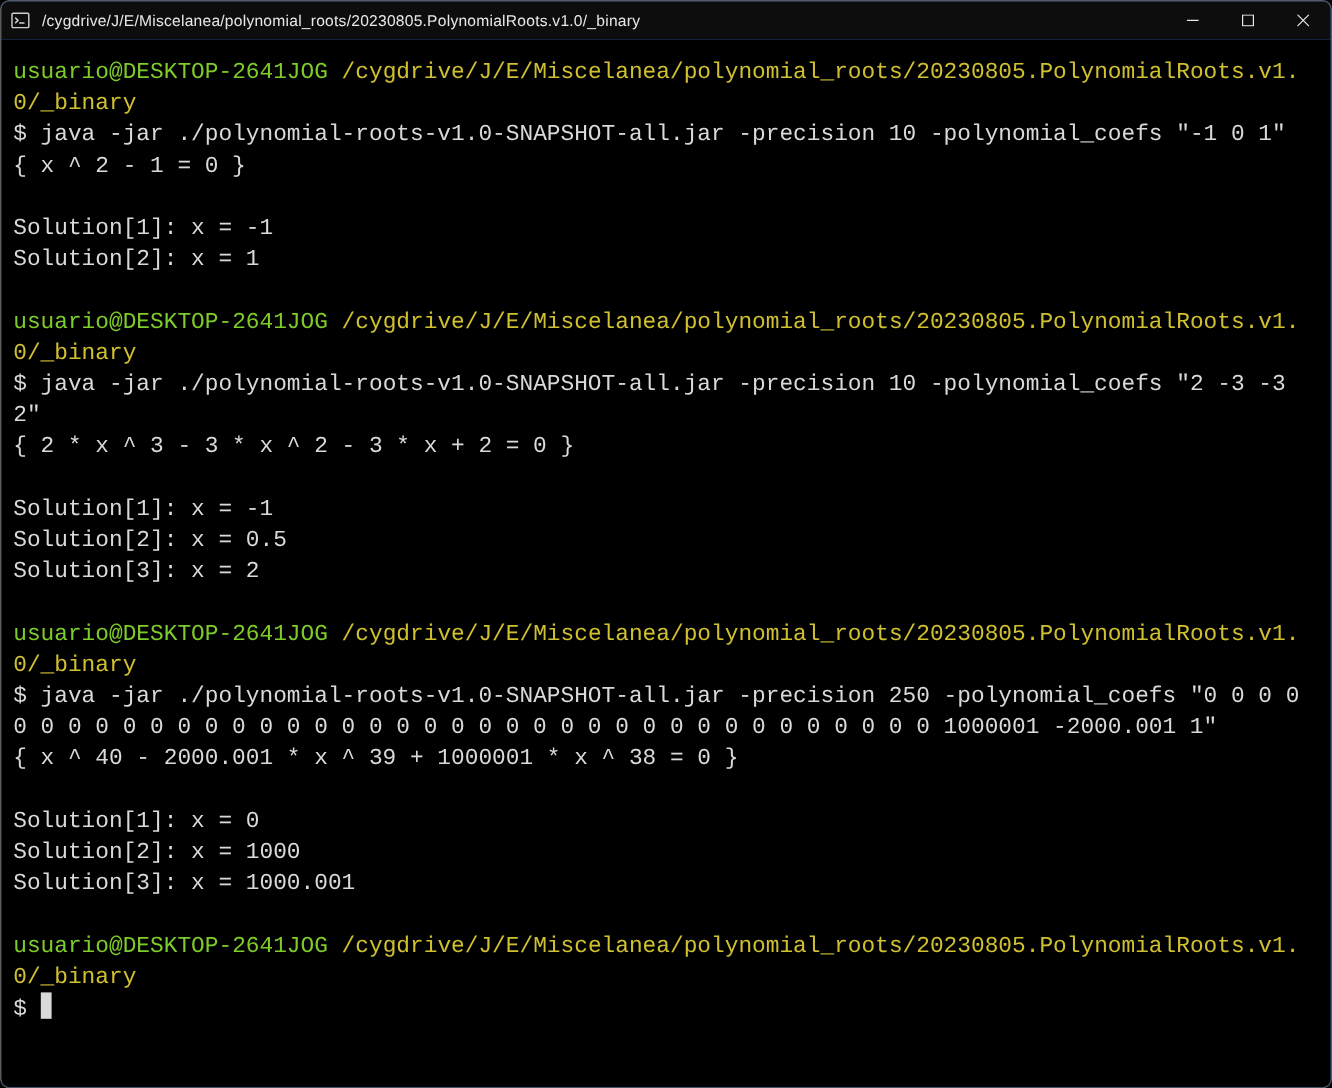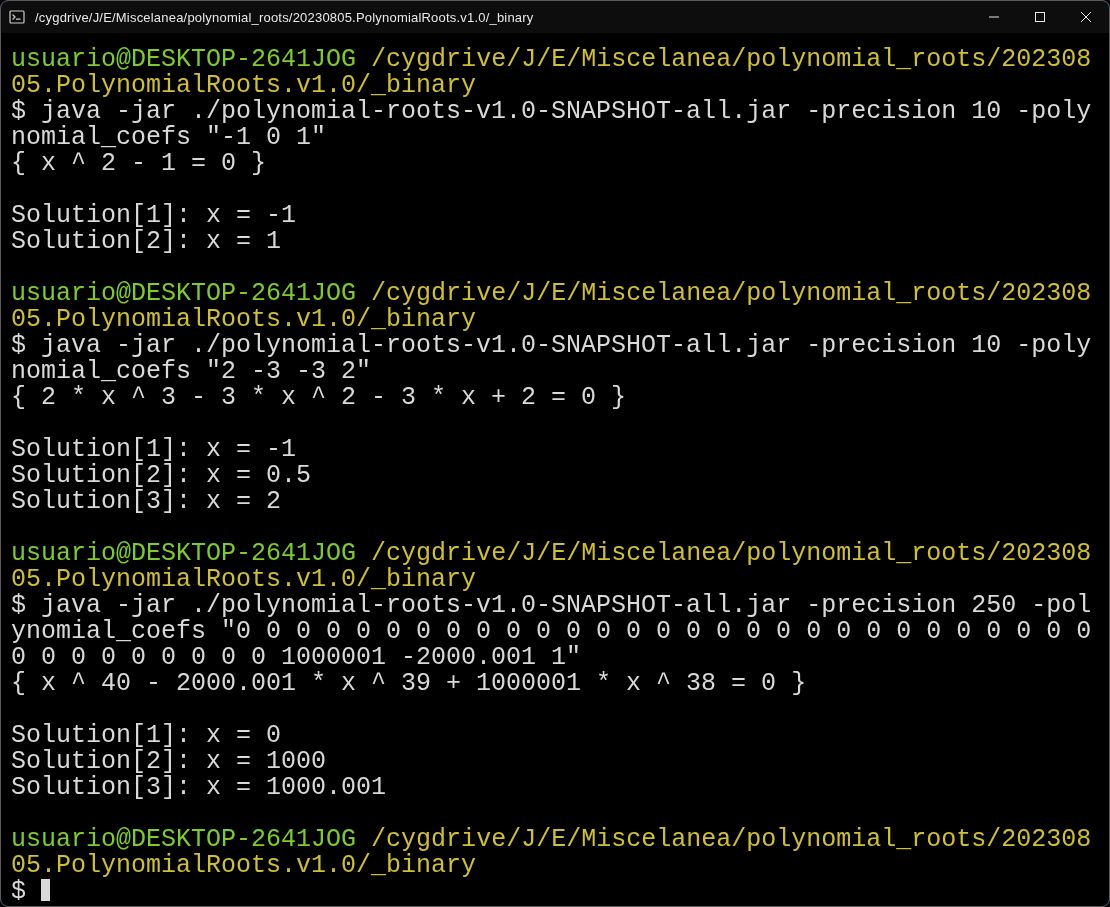--- a/index.html
+++ b/index.html
@@ -4,21 +4,21 @@
 <style>
   * { margin:0; padding:0; box-sizing:border-box; }
   html,body { width:1110px; height:907px; overflow:hidden; font-family:Segoe UI,Arial,sans-serif; background:#000; }
   .window { width:1110px; height:907px; background:#3b82f6; border:1px solid #5a5a5a; border-radius:8px; overflow:hidden; display:flex; flex-direction:column; }
   .titlebar { height:32px; background:#0d0d0d; display:flex; align-items:center; color:#e8e8e8; font-size:13px; user-select:none; }
   .titlebar .icon-slot { width:32px; display:flex; align-items:center; justify-content:center; }
   .titlebar .title-text { flex:1; padding-left:2px; white-space:nowrap; overflow:hidden; text-overflow:ellipsis; letter-spacing:0.2px; }
   .win-btns { display:flex; height:100%; }
   .win-btn { width:46px; height:100%; display:flex; align-items:center; justify-content:center; color:#e8e8e8; }
   .terminal-wrap { flex:1; position:relative; background:#000; }
-  .terminal { position:absolute; inset:0; padding:14px 10px 10px 10px; color:#d9d9d9; font-family:Consolas,"Courier New",monospace; font-size:25px; line-height:26px; white-space:pre-wrap; word-break:break-all; overflow-y:auto; }
+  .terminal { position:absolute; inset:0; padding:14px 10px 10px 10px; color:#d9d9d9; font-family:Consolas,"Courier New",monospace; font-size:19px; line-height:26px; white-space:pre-wrap; word-break:break-all; overflow-y:auto; }
   .terminal::-webkit-scrollbar { width:14px; }
   .terminal::-webkit-scrollbar-track { background:#1a1a1a; }
   .terminal::-webkit-scrollbar-thumb { background:#4d4d4d; border-radius:6px; }
   .u { color:#7ecc2a; }
   .h { color:#7ecc2a; }
   .p { color:#d0c030; }
   .d { color:#d9d9d9; }
   .cursor { display:inline-block; width:9px; height:22px; background:#d9d9d9; vertical-align:-3px; animation:blink 1s step-end infinite; }
   @keyframes blink { 50% { opacity:0; } }
 </style>

